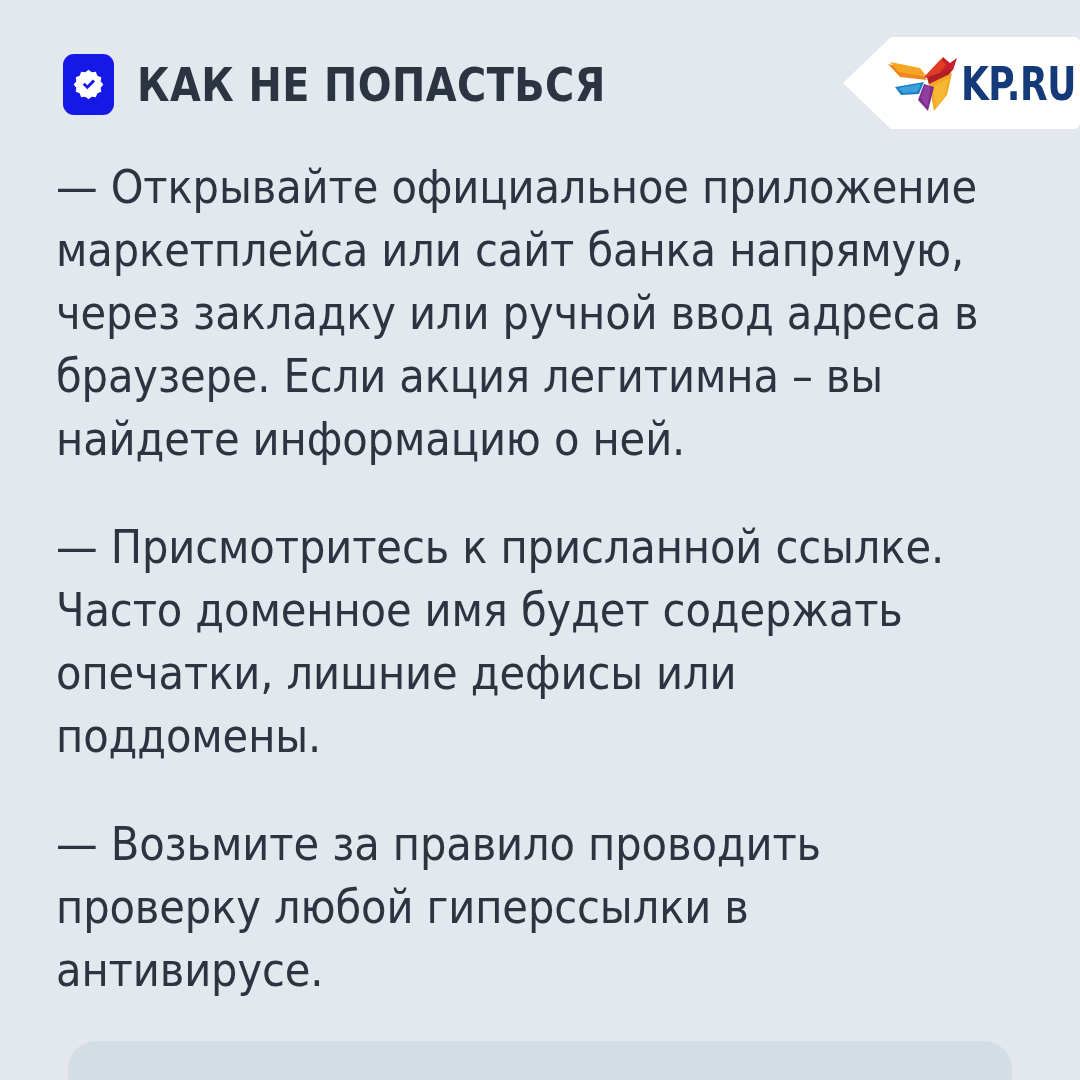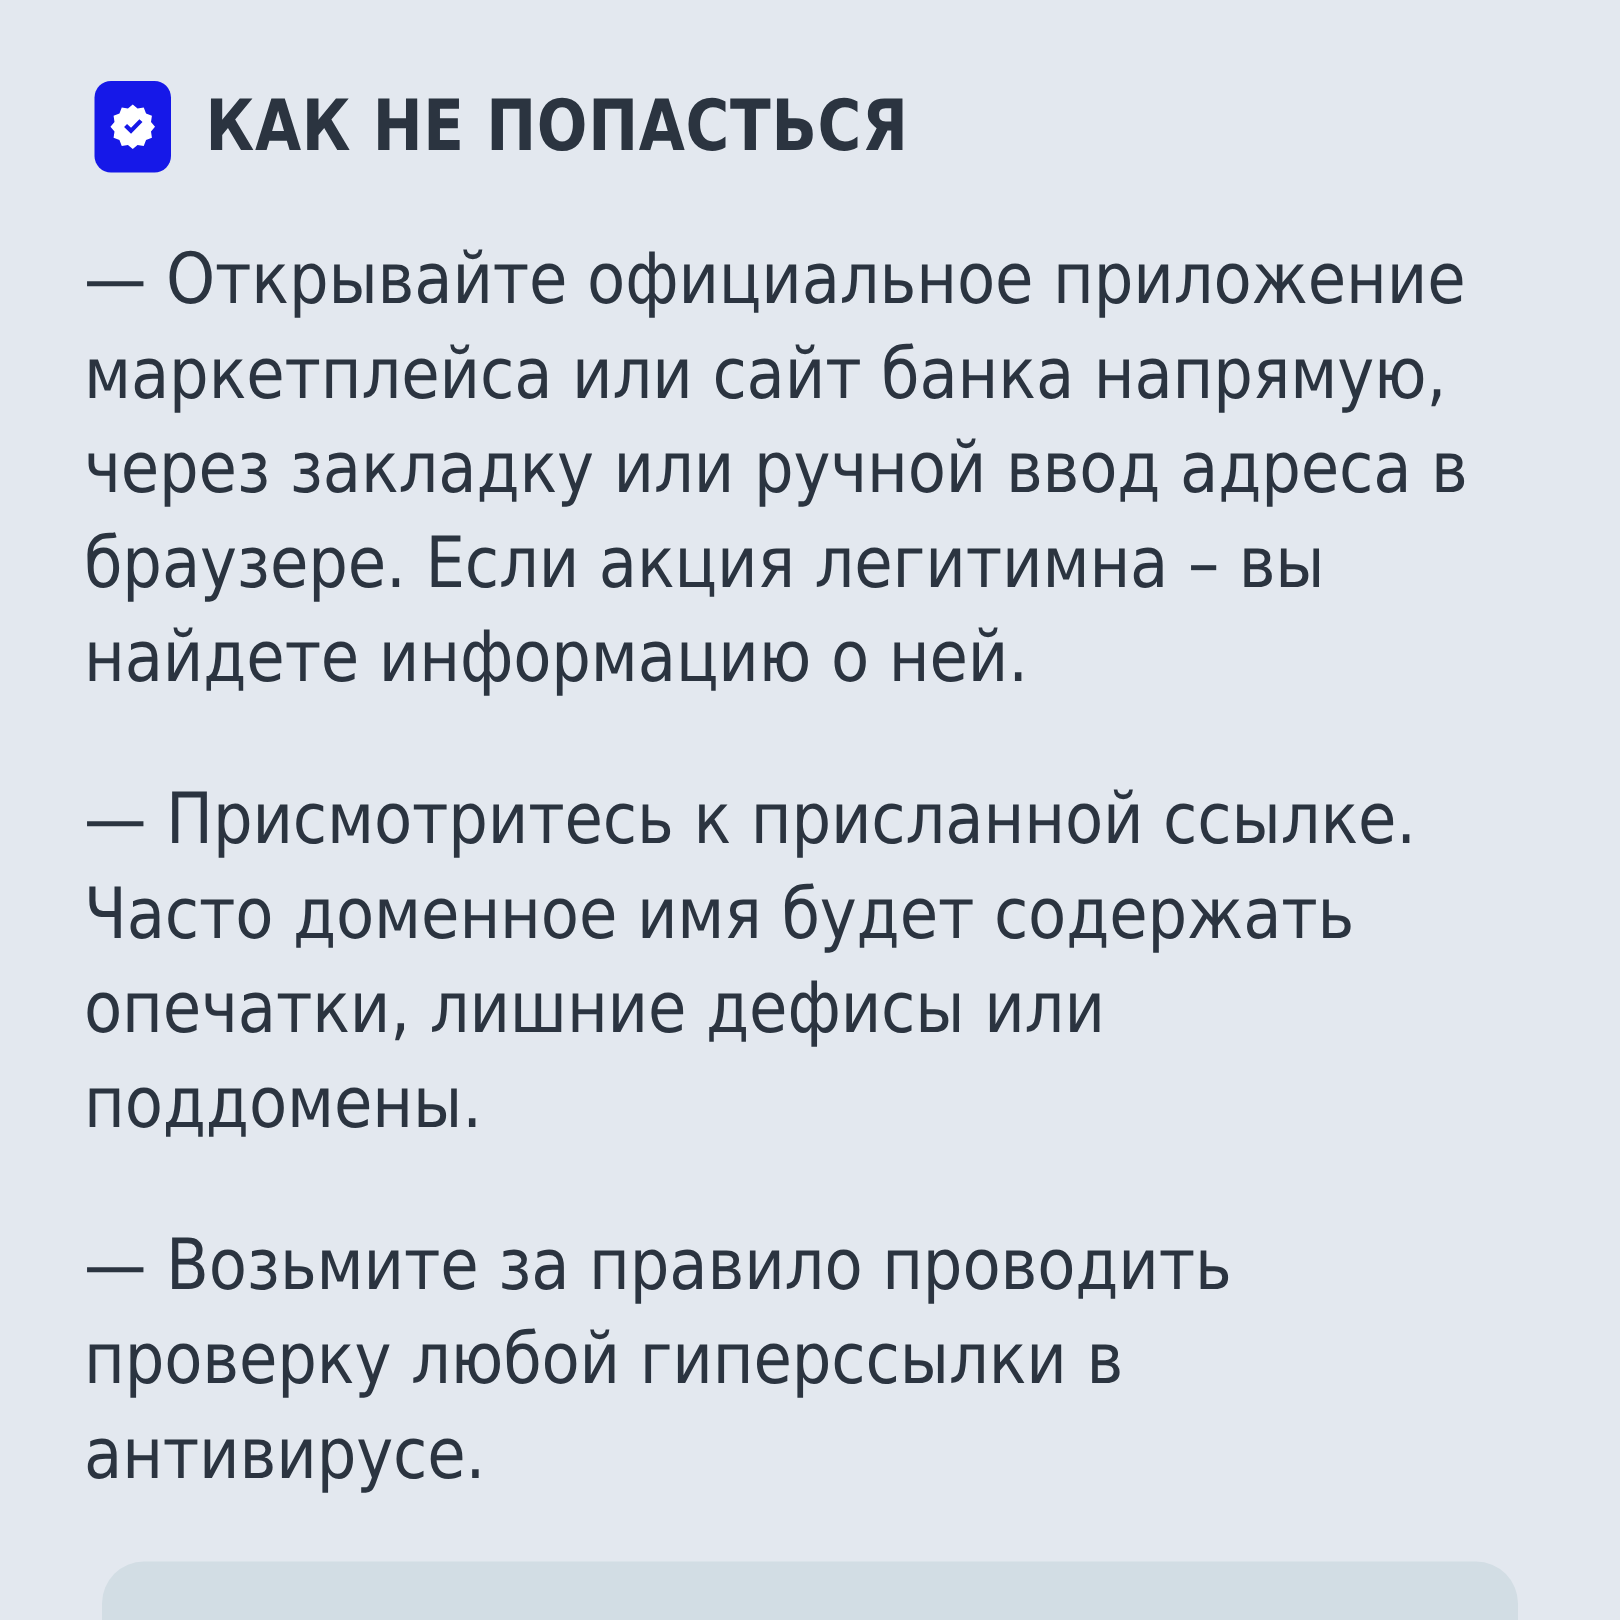--- a/index.html
+++ b/index.html
@@ -139,20 +139,45 @@
 
     <div id="badge-icon">
       <svg width="33" height="33" viewBox="0 0 32 32" aria-hidden="true">
         <path fill="#ffffff" d="M16 1.6l3.1 2.6 4-0.6 1.5 3.8 3.8 1.5-0.6 4L30.4 16l-2.6 3.1 0.6 4-3.8 1.5-1.5 3.8-4-0.6L16 30.4l-3.1-2.6-4 0.6-1.5-3.8-3.8-1.5 0.6-4L1.6 16l2.6-3.1-0.6-4 3.8-1.5 1.5-3.8 4 0.6z"></path>
         <path fill="#1618e8" d="M10.4 16.2l1.9-2 2.6 2.5 5.4-5.6 2 1.9-7.4 7.6z"></path>
       </svg>
     </div>
 
     <div id="page-title">КАК НЕ ПОПАСТЬСЯ</div>
 
+    <div id="brand-logo">
+      <div id="brand-logo-plate"></div>
+      <div id="brand-bird">
+        <svg width="74" height="64" viewBox="0 0 74 64" aria-hidden="true">
+
+          <path fill="#f1861f" d="M1 13 L31 20 L40 29 L13 26 Z"></path>
+          <path fill="#f5a623" d="M3 11 L33 17 L40 26 L12 21 Z"></path>
+
+          <path fill="#c8202a" d="M40 28 L56 6 L63 12 L70 7 L66 19 L56 24 Z"></path>
+          <path fill="#e03b24" d="M36 27 L54 8 L59 14 L49 26 Z"></path>
+
+          <path fill="#b01f28" d="M40 26 L66 18 L60 27 L42 34 Z"></path>
+
+          <path fill="#f5a623" d="M42 33 L65 22 L60 44 L47 60 Z"></path>
+          <path fill="#f7b733" d="M45 36 L62 27 L58 45 L49 56 Z"></path>
+
+          <path fill="#7b2d8e" d="M37 33 L47 36 L41 60 L31 49 Z"></path>
+          <path fill="#8e3fa0" d="M38 34 L44 36 L40 56 L34 47 Z"></path>
+
+          <path fill="#1b7fc4" d="M8 36 L37 31 L32 43 L14 44 Z"></path>
+          <path fill="#3ba0db" d="M11 37 L34 33 L30 41 L16 42 Z"></path>
+        </svg>
+      </div>
+      <div id="brand-wordmark">KP.RU</div>
+    </div>
 
   </div>
 
   <div id="body-copy">
     <p class="paragraph">— Открывайте официальное приложение маркетплейса или сайт банка напрямую, через закладку или ручной ввод адреса в браузере. Если акция легитимна – вы найдете информацию о ней.</p>
     <p class="paragraph">— Присмотритесь к присланной ссылке. Часто доменное имя будет содержать опечатки, лишние дефисы или поддомены.</p>
     <p class="paragraph">— Возьмите за правило проводить проверку любой гиперссылки в антивирусе.</p>
   </div>
 
   <div id="footer-panel"></div>

